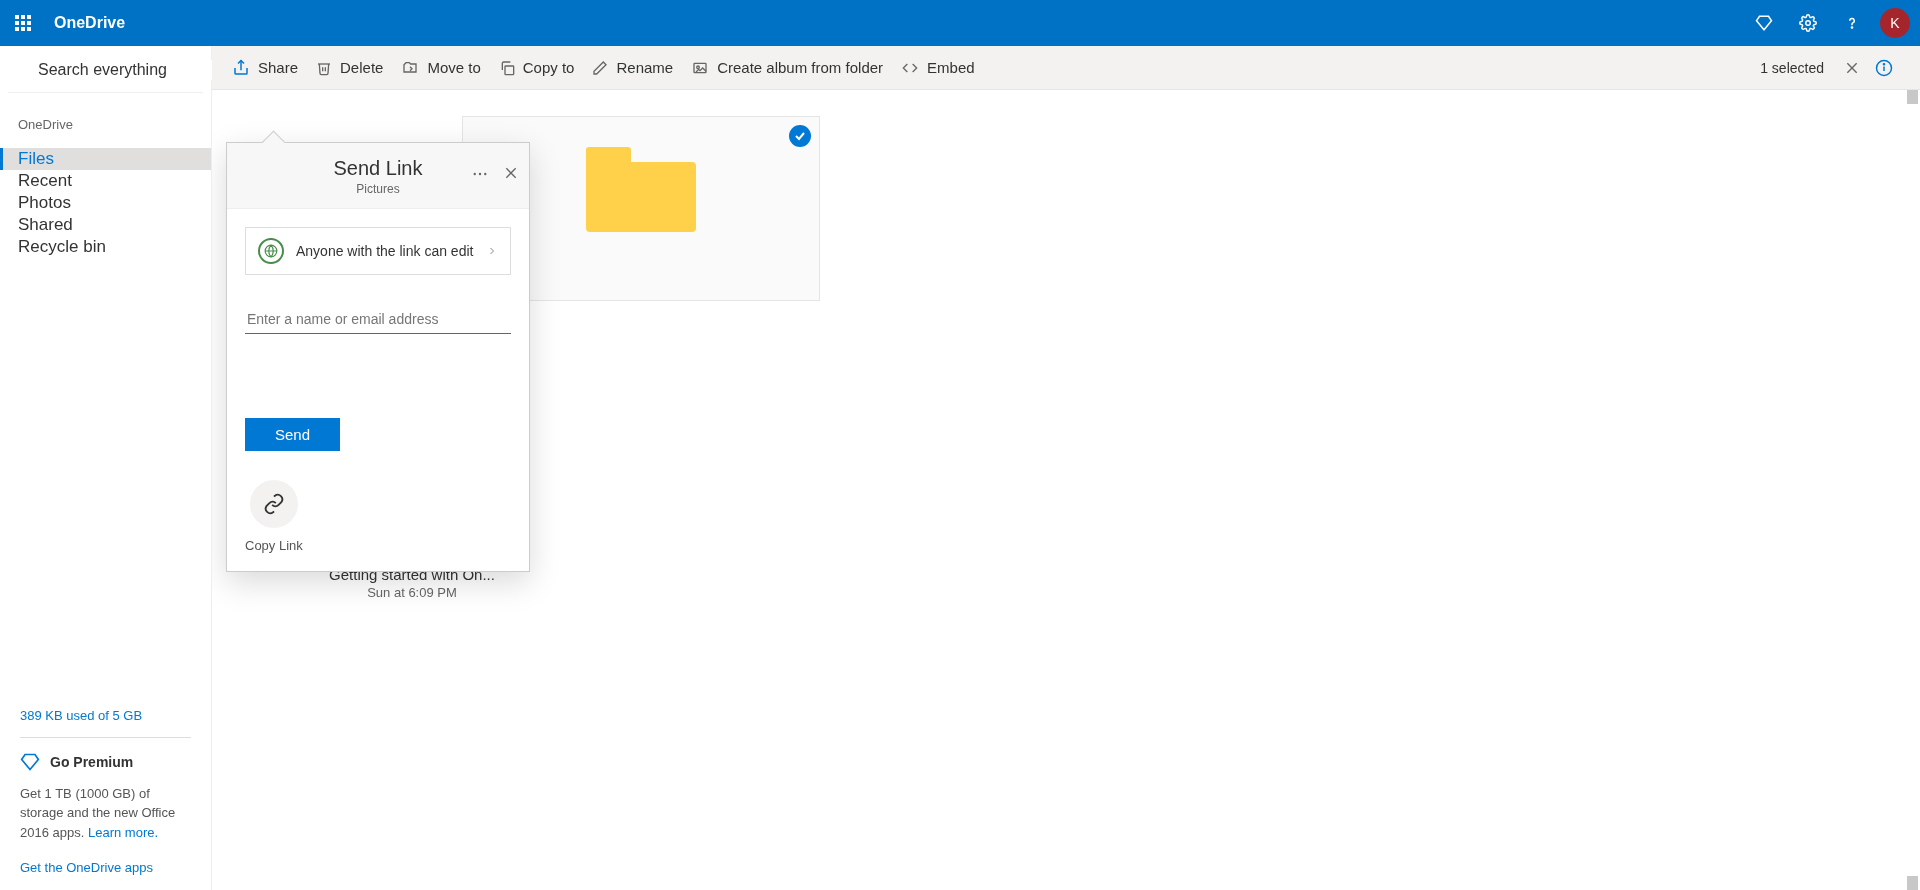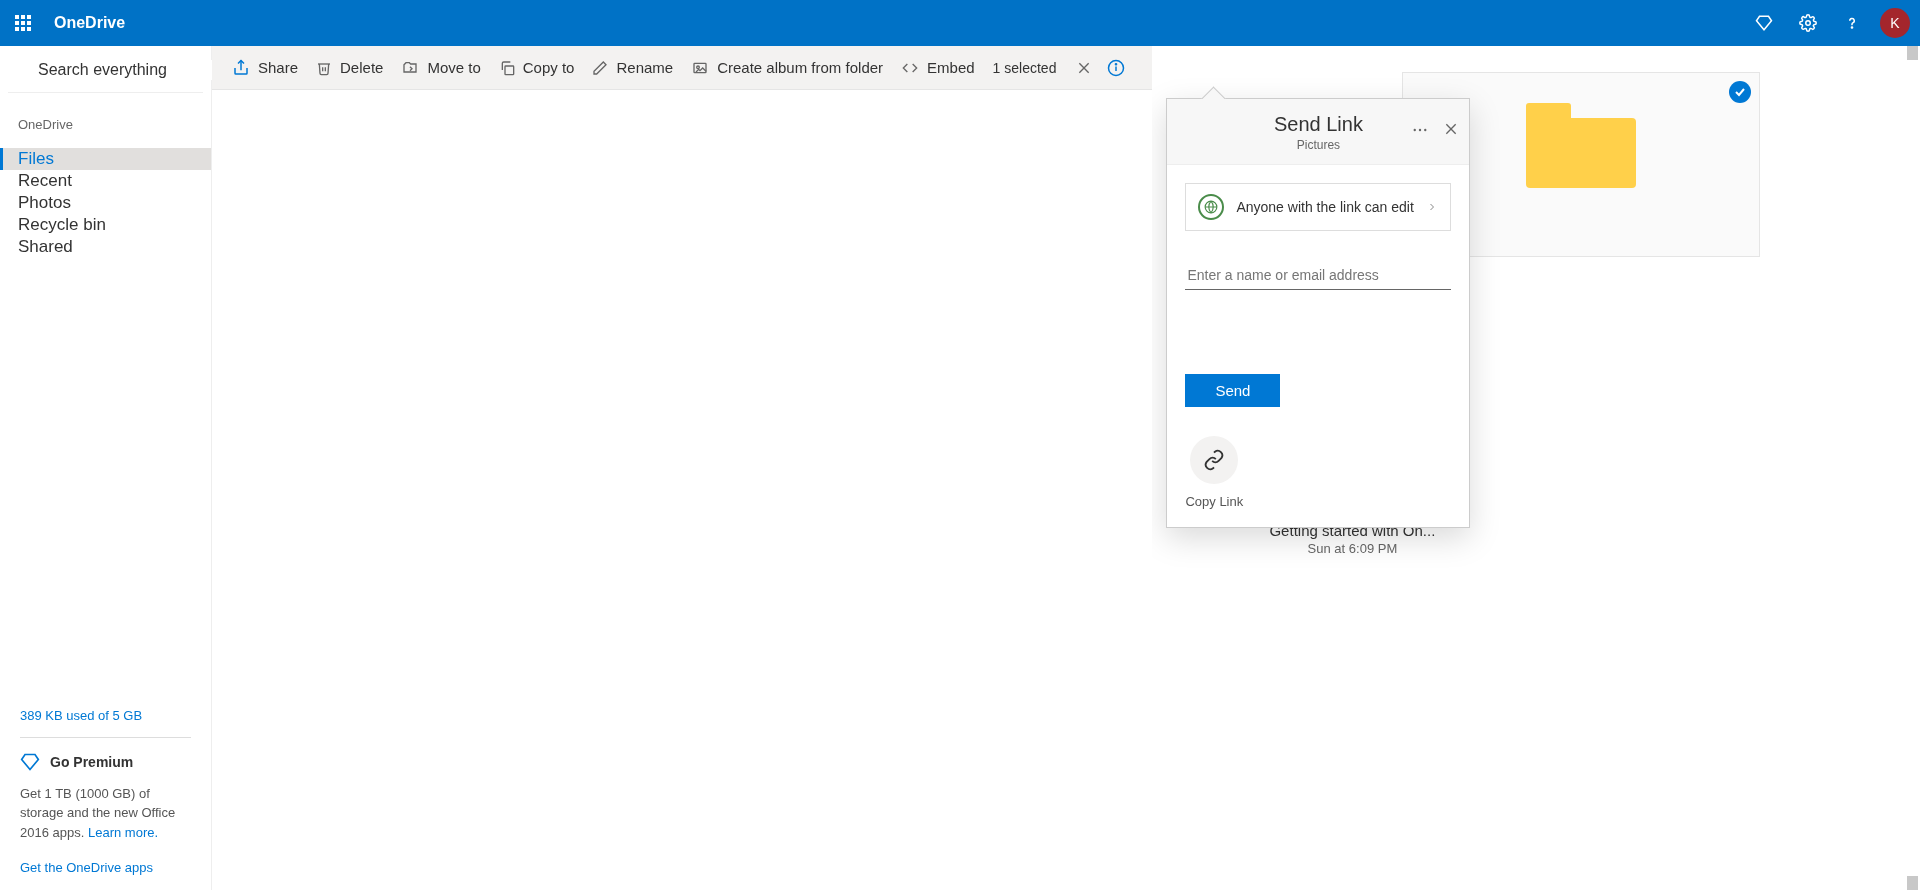--- a/index.html
+++ b/index.html
@@ -38,21 +38,21 @@
   .sidebar-spacer{flex:1;}
   .storage-block{padding:0 20px 14px 20px;}
   .storage{font-size:13px;color:var(--link);}
   .storage-divider{height:1px;background:#ddd;margin:14px 0;}
   .prem-row{display:flex;align-items:center;gap:10px;margin-bottom:12px;}
   .prem-row span{font-weight:600;font-size:14px;color:#333;}
   .prem-desc{font-size:13px;color:#555;line-height:1.5;}
   .prem-desc a,.get-apps{color:var(--link);font-size:13px;text-decoration:none;display:inline-block;}
   .get-apps{margin-top:18px;}
   
-  .main{flex:1;display:flex;flex-direction:row;position:relative;}
+  .main{flex:1;display:flex;flex-direction:column;position:relative;}
   .toolbar{height:44px;background:var(--toolbar-bg);display:flex;align-items:center;padding:0 20px;border-bottom:1px solid #e5e5e5;}
   .t-item{display:flex;align-items:center;gap:8px;margin-right:18px;font-size:15px;color:#333;cursor:pointer;}
   .t-item svg{flex:none;}
   .toolbar-spacer{flex:1;}
   .t-right{font-size:14px;color:#333;margin-right:12px;}
   .t-ico-btn{width:32px;height:32px;display:flex;align-items:center;justify-content:center;cursor:pointer;color:#666;}
   
   .content{position:relative;flex:1;background:#fff;overflow:auto;}
   .tile-wrap{position:absolute;left:250px;top:26px;}
   .tile-wrap.second{left:250px;top:360px;}
@@ -134,22 +134,22 @@
           <circle cx="11" cy="11" r="7"></circle>
           <line x1="21" y1="21" x2="16.65" y2="16.65"></line>
         </svg>
       <input placeholder="Search everything" style="">
     </div>
     <div class="nav">
       <div class="crumb">OneDrive</div>
       <div class="nav-item active">Files</div>
       <div class="nav-item">Recent</div>
       <div class="nav-item">Photos</div>
+      <div class="nav-item">Shared</div>
       <div class="nav-item">Recycle bin</div>
-      <div class="nav-item">Shared</div>
     </div>
     <div class="sidebar-spacer"></div>
     <div class="storage-block">
       <div class="storage">389 KB used of 5 GB</div>
       <div class="storage-divider"></div>
       <div class="prem-row">
         <svg width="20" height="20" viewBox="0 0 24 24" fill="none" stroke="#0078d4" stroke-width="2">
             <path d="M6 3h12l4 6-10 12L2 9l4-6z"></path>
           </svg>
         <span>Go Premium</span>

